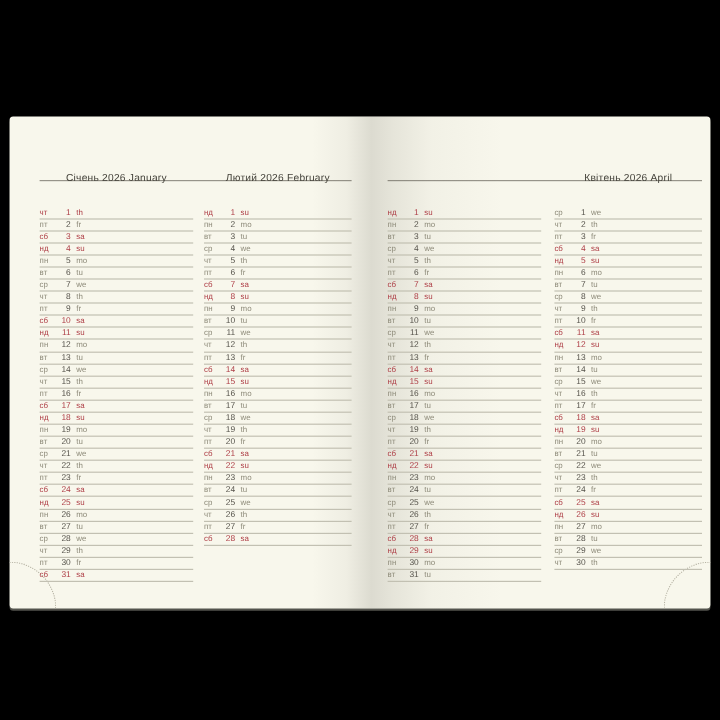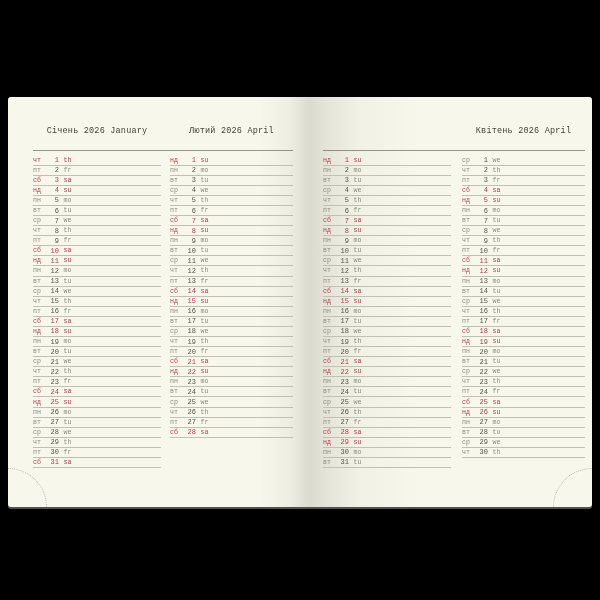--- a/index.html
+++ b/index.html
@@ -12,21 +12,21 @@
          background:linear-gradient(90deg,
            rgba(95,93,82,0) 0%,
            rgba(95,93,82,.06) 18%,
            rgba(82,80,70,.17) 31%,
            rgba(95,93,82,.12) 42%,
            rgba(95,93,82,.04) 62%,
            rgba(95,93,82,0) 100%);}
   .top-rule{position:absolute;top:53px;height:1px;background:var(--rule,#97948a);}
   .top-rule.left{left:25px;width:260px;}
   .top-rule.right{left:315px;width:262px;}
-  .month-col{position:absolute;top:0;height:100%;font-family:Liberation Mono, monospace;}
+  .month-col{position:absolute;top:17px;height:100%;}
   .month-col.c0{left:25px;width:128px;}
   .month-col.c1{left:162px;width:123px;}
   .month-col.c2{left:315px;width:128px;}
   .month-col.c3{left:454px;width:123px;}
   .month-header{position:absolute;top:29px;left:-20px;right:-20px;margin:0;
           text-align:center;font-size:8.5px;font-weight:normal;white-space:nowrap;
           color:var(--header,#45433b);letter-spacing:.2px;}
   .rows{position:absolute;top:58.6px;left:0;right:0;}
   .day-row{height:10.08px;display:flex;align-items:center;box-sizing:border-box;
            border-bottom:.8px solid var(--line,#c2c0b2);}
@@ -203,21 +203,21 @@
     <span class="en">fr</span>
   </div>
           <div class="day-row hl">
     <span class="uk">сб</span>
     <span class="num">31</span>
     <span class="en">sa</span>
   </div>
         </div>
   </section>
       <section class="month-col c1">
-    <h2 class="month-header">Лютий 2026 April</h2>
+    <h2 class="month-header">Лютий 2026 February</h2>
     <div class="rows">
           <div class="day-row hl">
     <span class="uk">нд</span>
     <span class="num">1</span>
     <span class="en">su</span>
   </div>
           <div class="day-row">
     <span class="uk">пн</span>
     <span class="num">2</span>
     <span class="en">mo</span>

